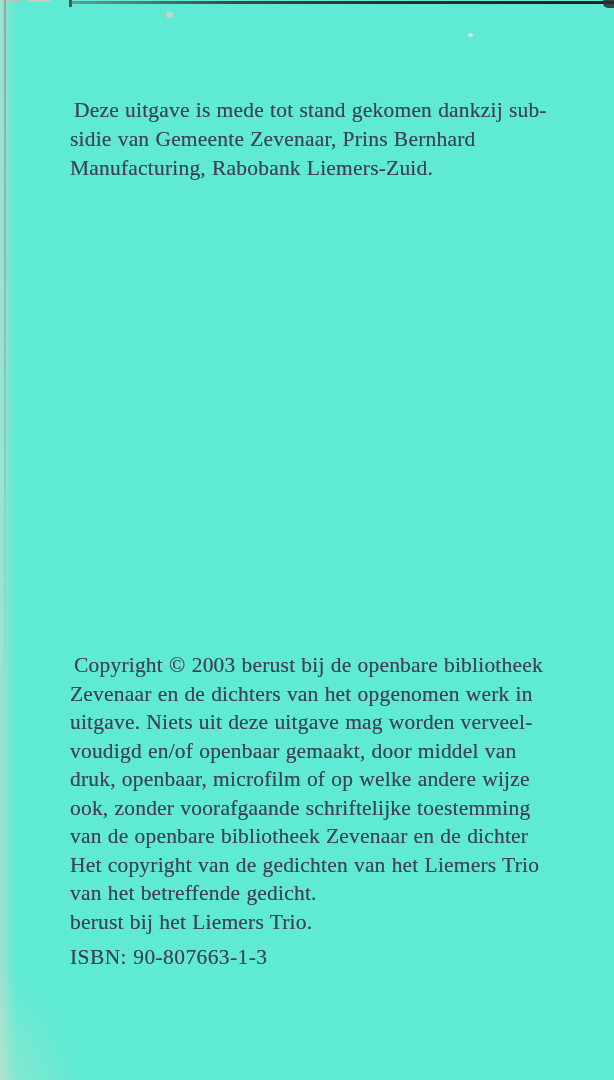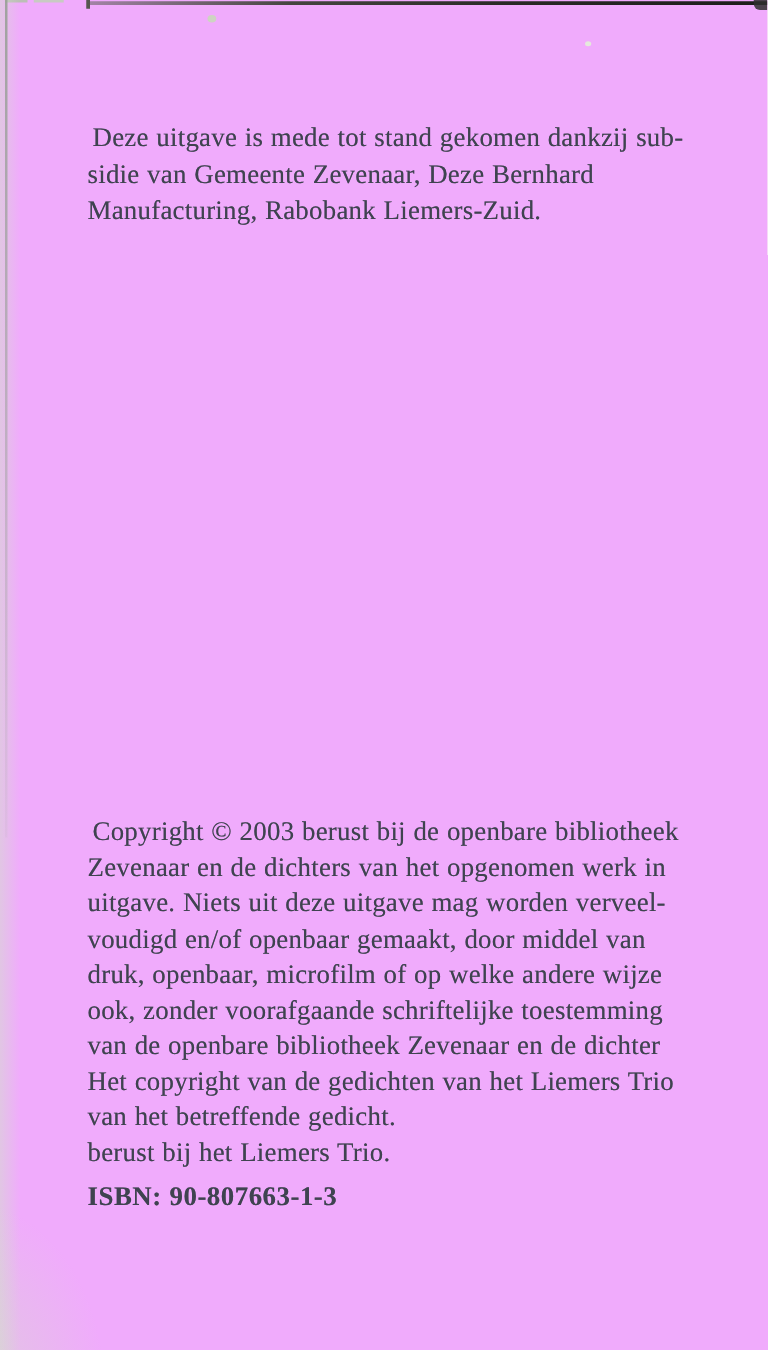--- a/index.html
+++ b/index.html
@@ -56,42 +56,42 @@
     position: absolute;
     left: 70px;
     font-size: 21.5px;
     letter-spacing: 0.2px;
     word-spacing: 0.5px;
     white-space: nowrap;
     text-shadow: 0 0 0.5px rgba(63,67,80,0.55);
   }
   .funding   { top: 96px;  line-height: 29px; }
   .copyright { top: 619px; line-height: 28.5px; margin-top: 32px; }
-  .isbn      { top: 943px; line-height: 28px; letter-spacing: 0.4px; font-weight: bold; }
+  .isbn      { top: 943px; line-height: 28px; letter-spacing: 0.4px; }
   .line.first-indent { text-indent: 4px; }
 </style>
 </head>
 <body>
 
-<div class="page" style="background: #f0abfc; color: rgb(63, 67, 80);">
+<div class="page" style="background: #5eead4; color: rgb(63, 67, 80);">
 
   <div class="top-line"></div>
   <div class="top-dash d1"></div>
   <div class="top-dash d2"></div>
   <div class="top-notch"></div>
   <div class="top-right-mark"></div>
   <div class="left-edge-shade"></div>
   <div class="left-edge-line"></div>
   <div class="bottom-left-tint"></div>
   <div class="speckle s1"></div>
   <div class="speckle s2"></div>
 
   <div class="textblock funding">
     <div class="line first-indent">Deze uitgave is mede tot stand gekomen dankzij sub-</div>
-    <div class="line">sidie van Gemeente Zevenaar, Deze Bernhard</div>
+    <div class="line">sidie van Gemeente Zevenaar, Prins Bernhard</div>
     <div class="line">Manufacturing, Rabobank Liemers-Zuid.</div>
   </div>
 
   <div class="textblock copyright">
     <div class="line first-indent">Copyright © 2003 berust bij de openbare bibliotheek</div>
     <div class="line">Zevenaar en de dichters van het opgenomen werk in</div>
     <div class="line">uitgave. Niets uit deze uitgave mag worden verveel-</div>
     <div class="line">voudigd en/of openbaar gemaakt, door middel van</div>
     <div class="line">druk, openbaar, microfilm of op welke andere wijze</div>
     <div class="line">ook, zonder voorafgaande schriftelijke toestemming</div>

